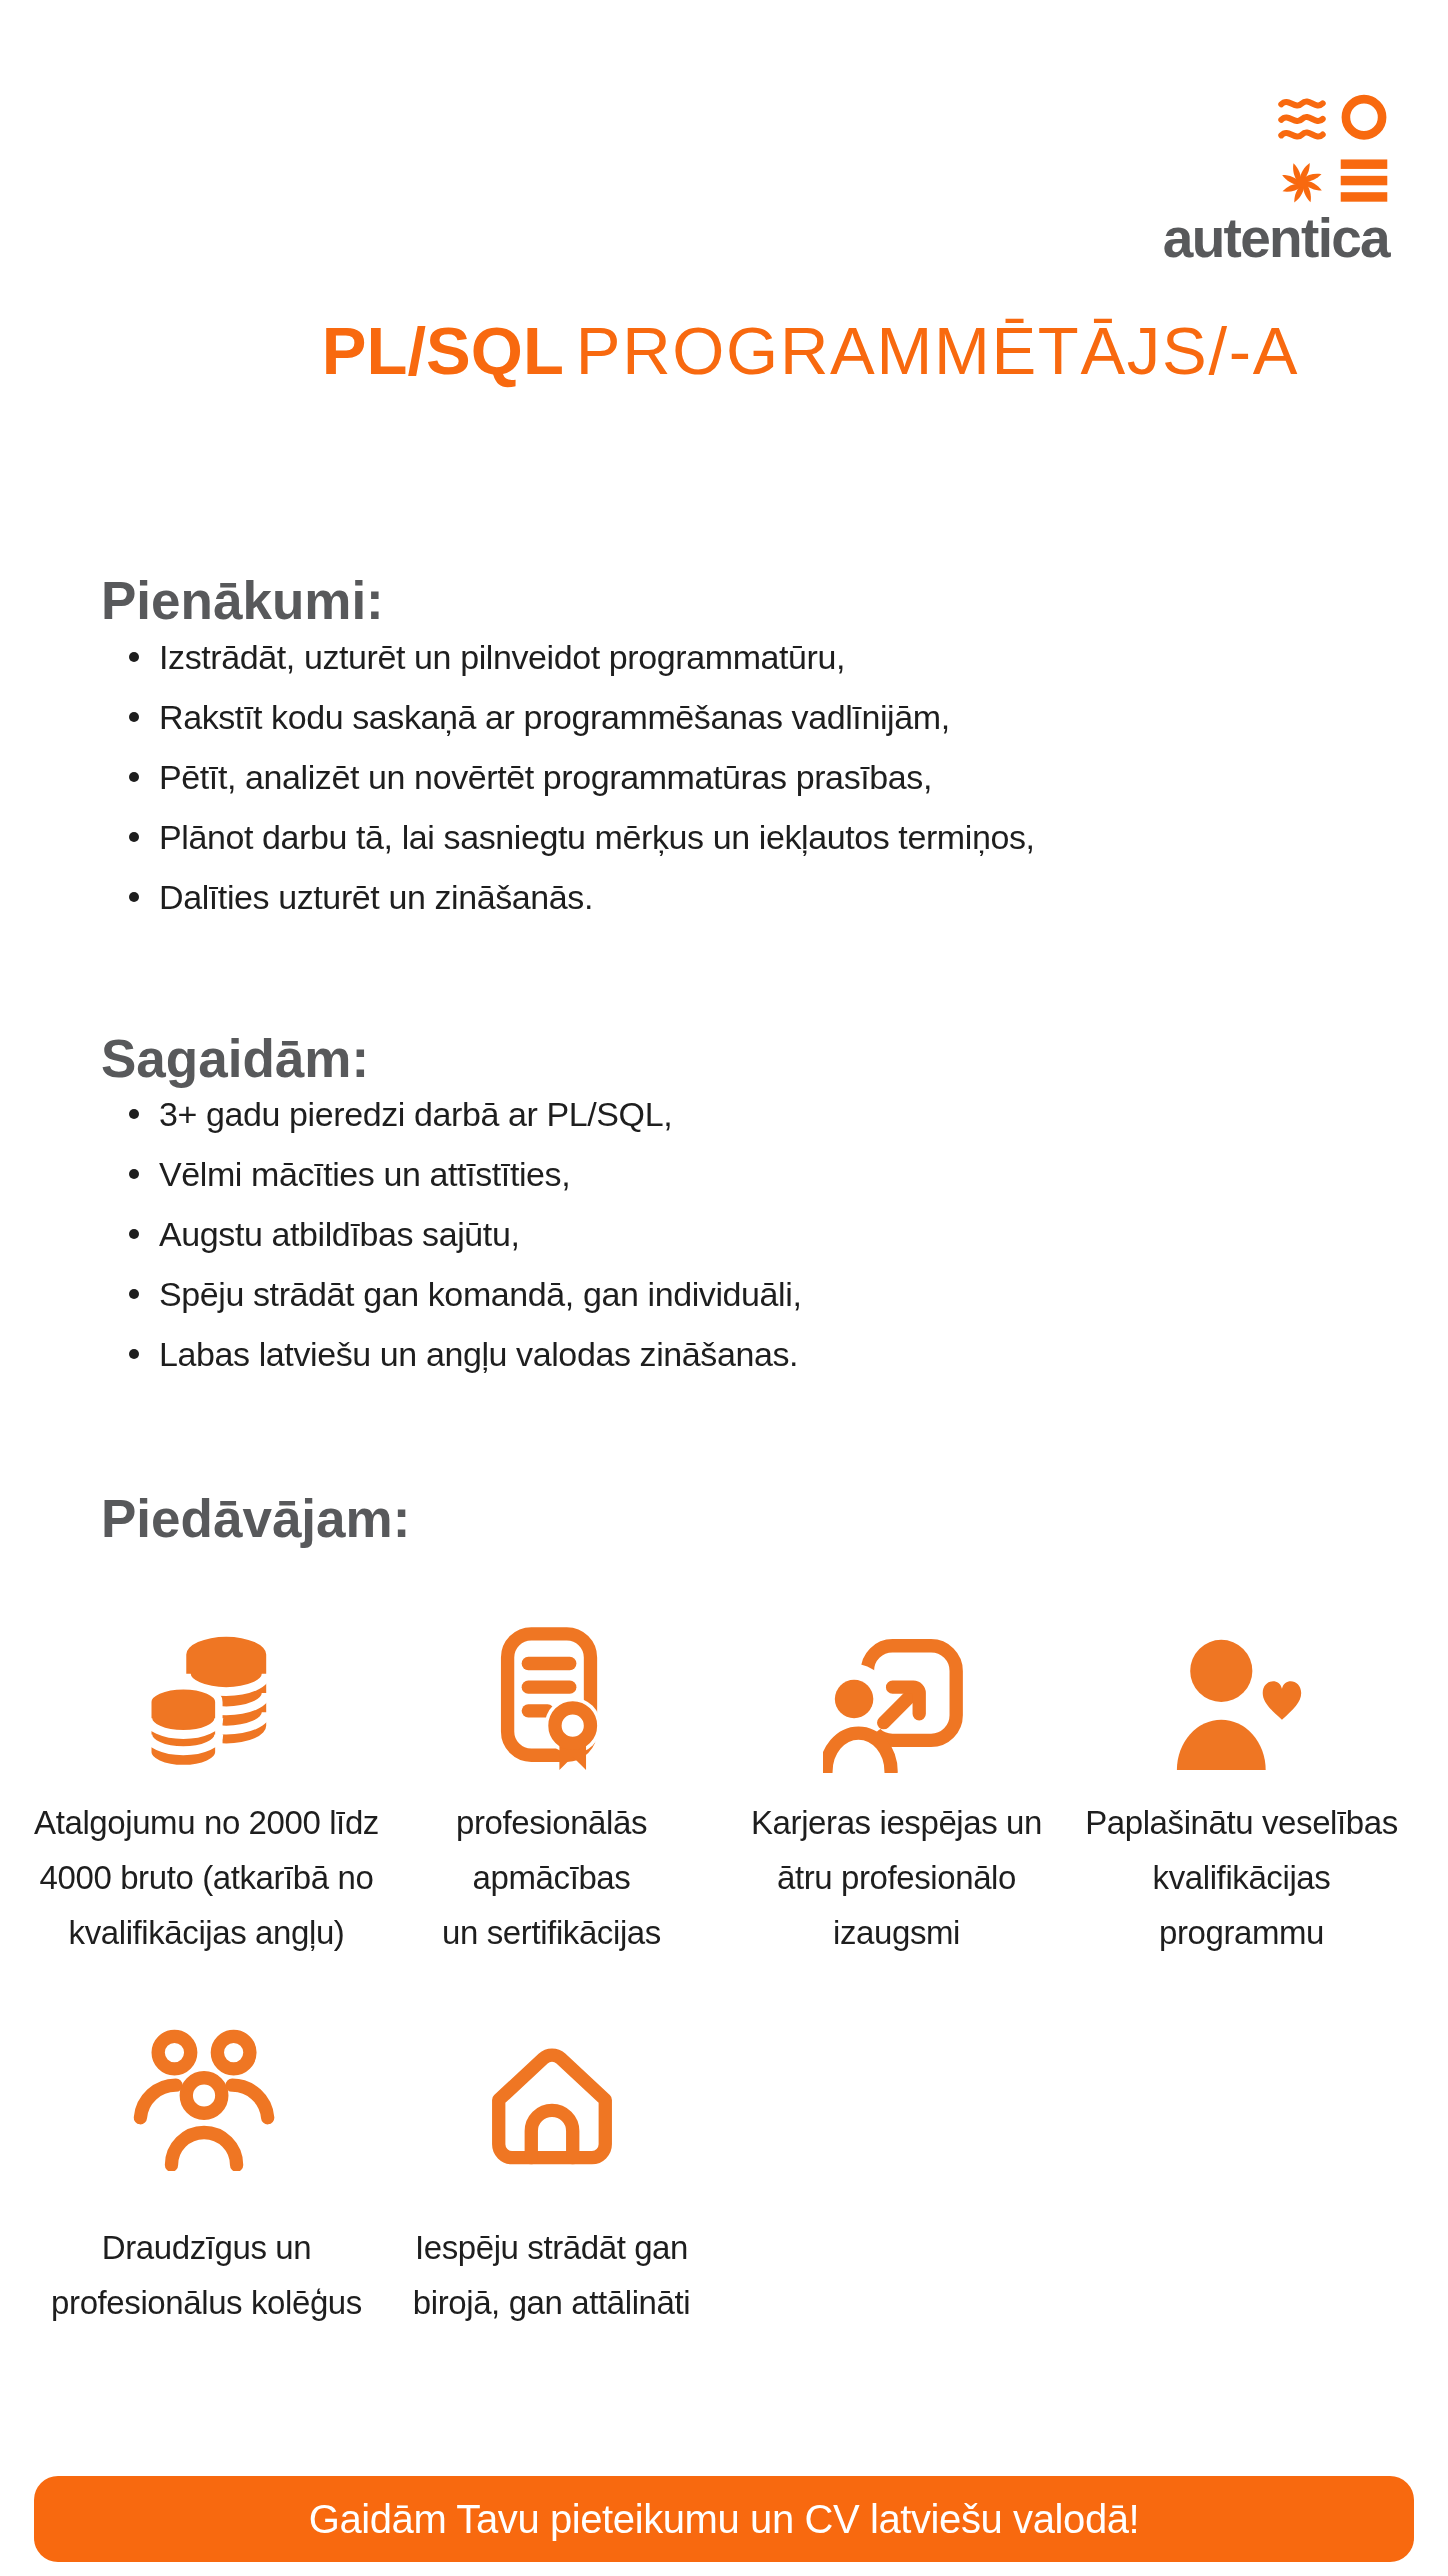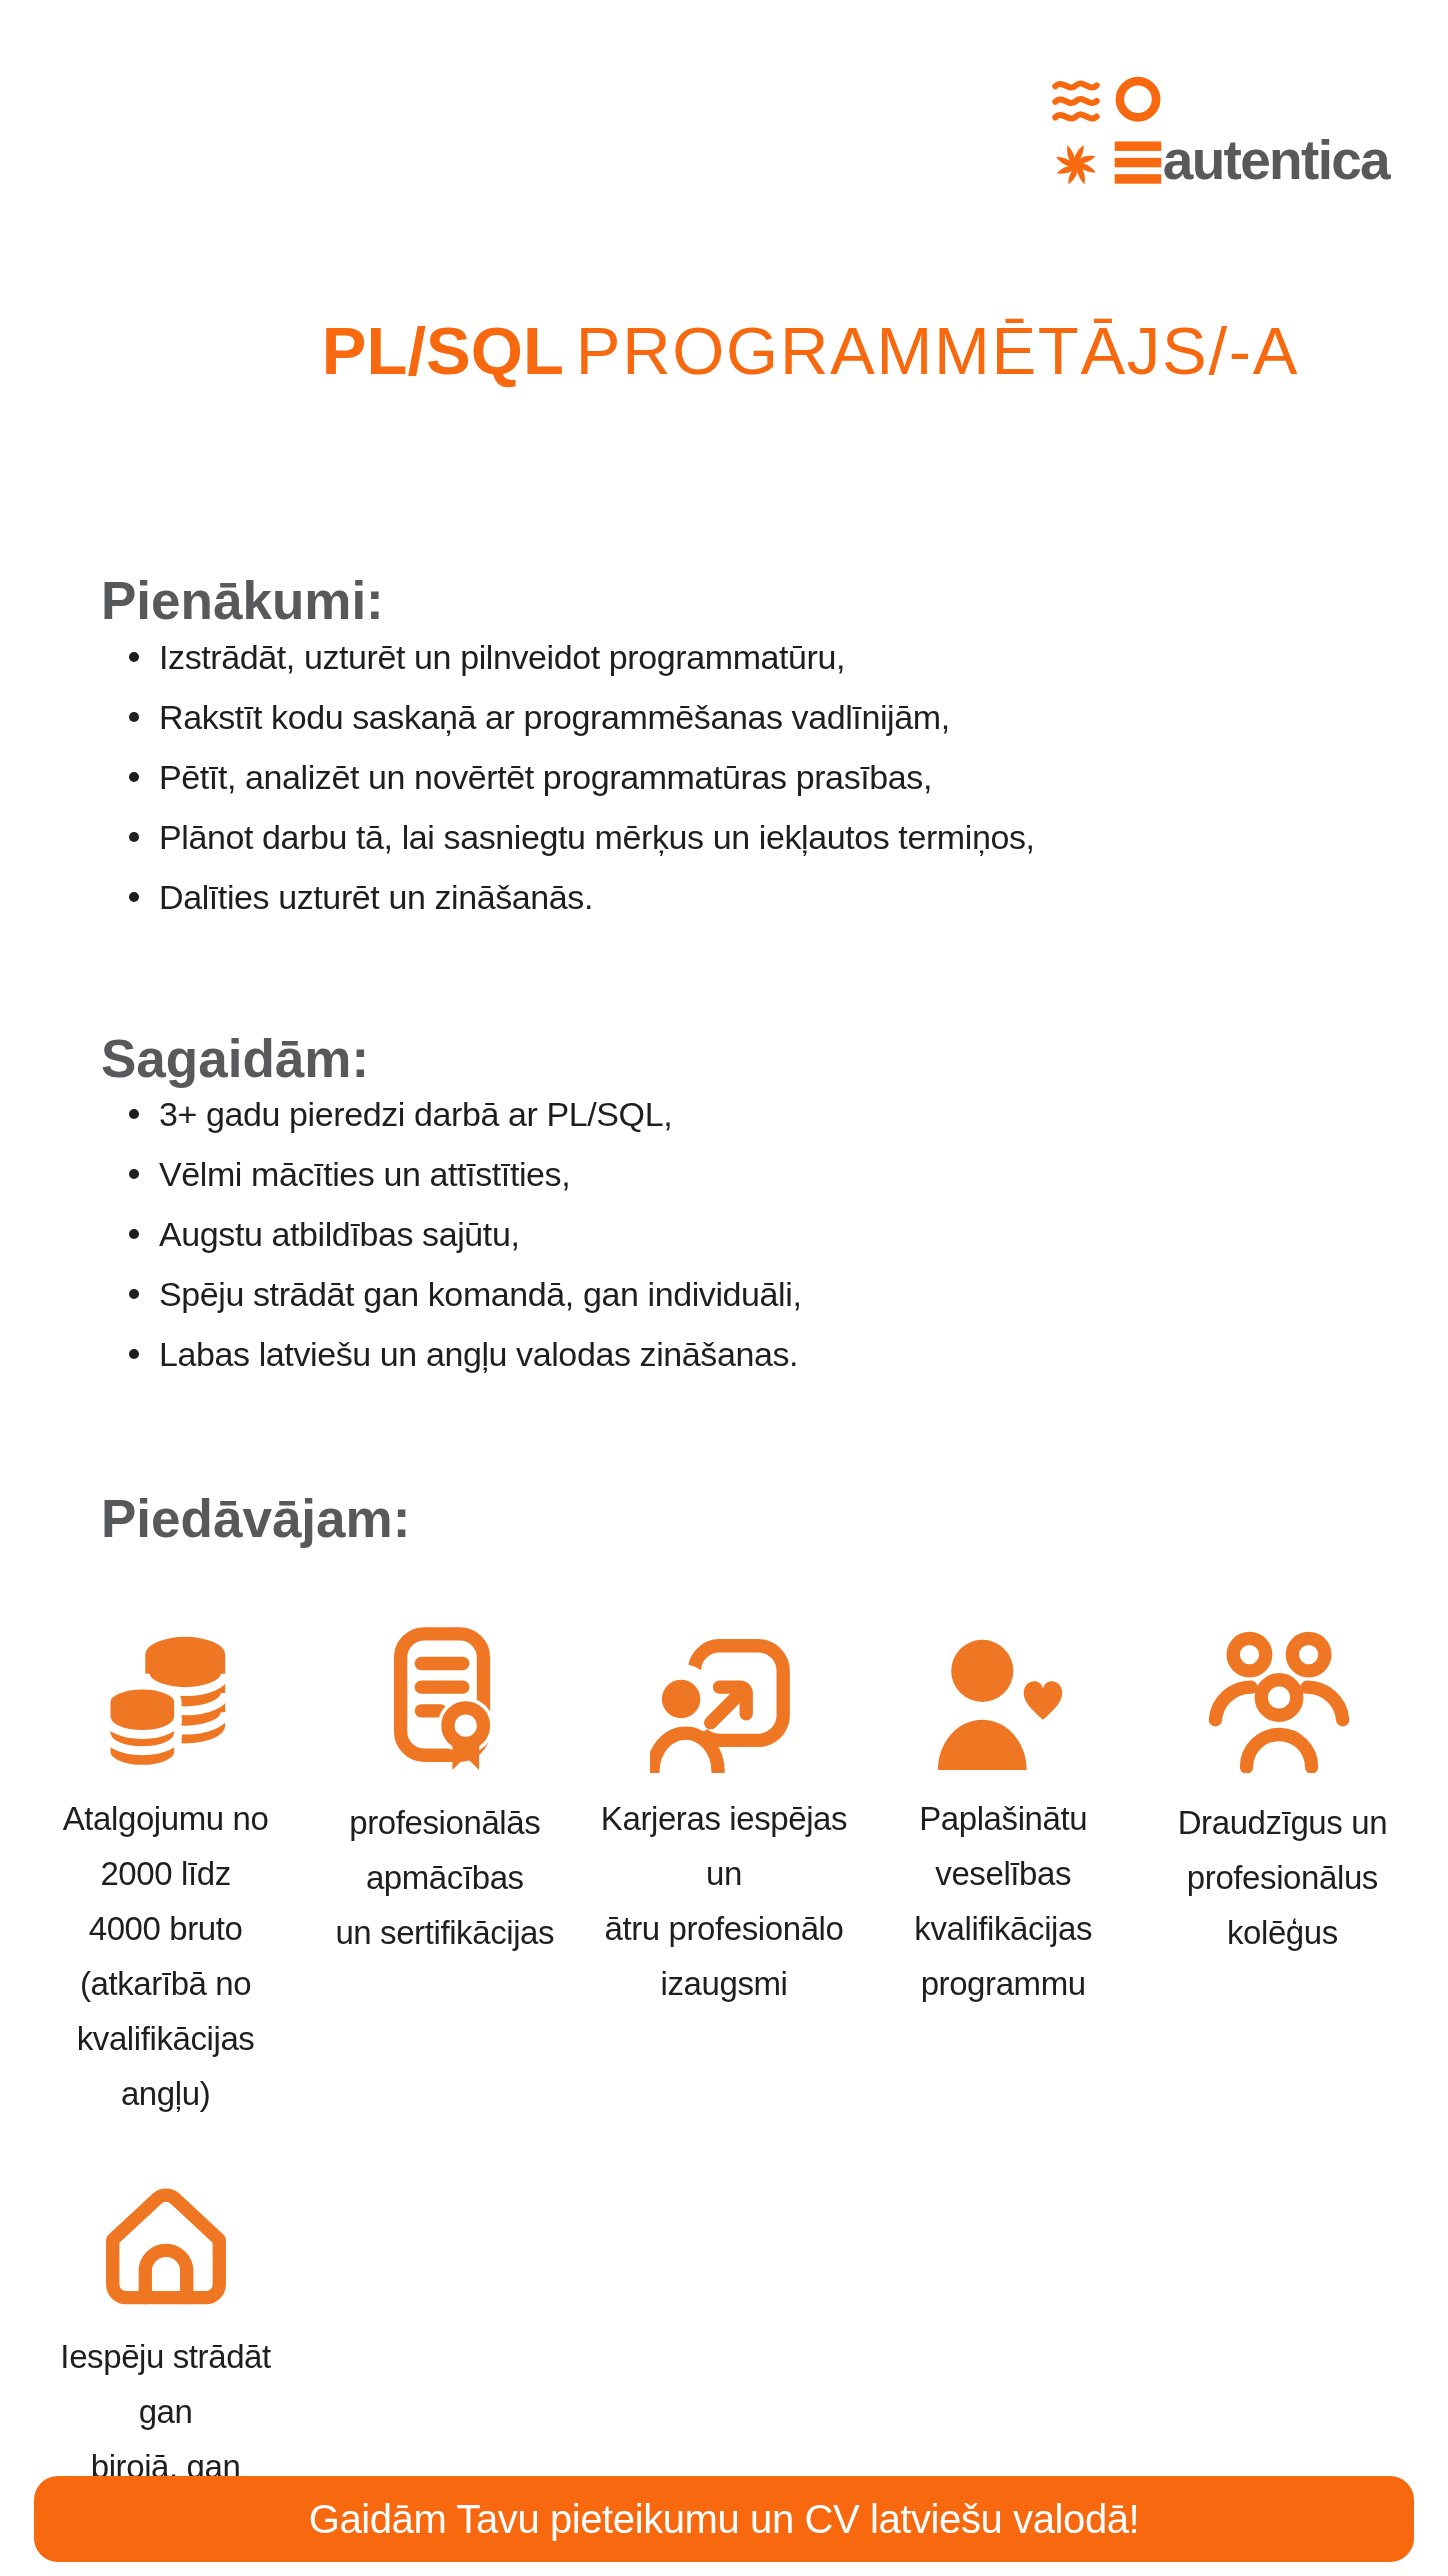--- a/index.html
+++ b/index.html
@@ -12,21 +12,21 @@
   *{margin:0;padding:0;box-sizing:border-box;}
   html,body{width:1449px;height:2576px;}
   body{
     position:relative;
     background:var(--page-bg);
     font-family:"Liberation Sans", sans-serif;
     color:var(--body-color);
     overflow:hidden;
   }
   
-  .logo{position:absolute;top:76px;right:60px;display:flex;flex-direction:row;align-items:flex-end;}
+  .logo{position:absolute;top:94px;right:60px;display:flex;flex-direction:column;align-items:flex-end;}
   .logo-grid{display:grid;grid-template-columns:50px 50px;grid-auto-rows:50px;gap:12px;}
   .logo-grid svg{width:50px;height:50px;display:block;}
   .logo-word{margin-top:5.2px;font-size:55px;font-weight:bold;letter-spacing:-1.7px;color:var(--heading-gray);line-height:1;}
   
   .title{
     position:absolute;top:314px;left:0;right:0;
     text-align:center;padding-left:172px;
     font-size:67px;line-height:1.1;color:var(--accent);
     white-space:nowrap;
   }
@@ -43,21 +43,21 @@
     font-size:34px;letter-spacing:-0.4px;
   }
   .bullets li{position:relative;line-height:60px;}
   .bullets li::before{
     content:"";position:absolute;left:-30px;top:25px;
     width:10.3px;height:10.3px;border-radius:50%;background:var(--body-color);
   }
   
   .offer-grid{
     position:absolute;top:1599px;left:34px;width:1380px;
-    display:grid;grid-template-columns:repeat(5,1fr);column-gap:0;row-gap:34px;gap:16px;
+    display:grid;grid-template-columns:repeat(4,1fr);column-gap:0;row-gap:34px;
   }
   .offer-card{display:flex;flex-direction:column;align-items:center;}
   .icon-wrap{height:180px;padding-top:26px;display:flex;align-items:flex-start;justify-content:center;}
   .icon-wrap svg{width:148px;height:148px;display:block;}
   .caption{
     margin-top:12px;min-height:172px;
     display:flex;flex-direction:column;justify-content:center;
     text-align:center;font-size:33px;line-height:55px;letter-spacing:-0.4px;
   }
   

